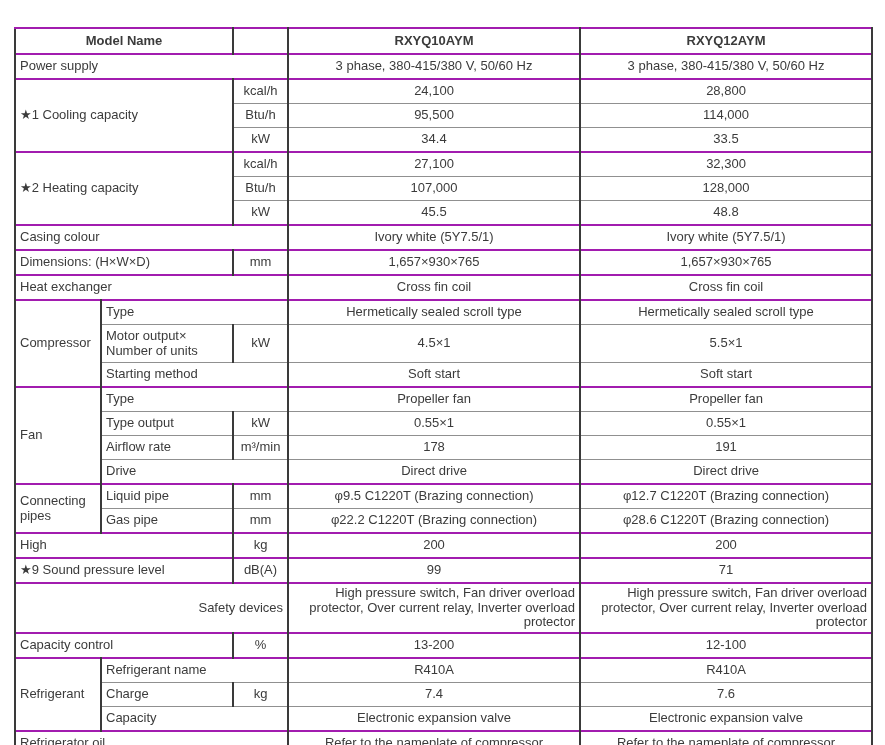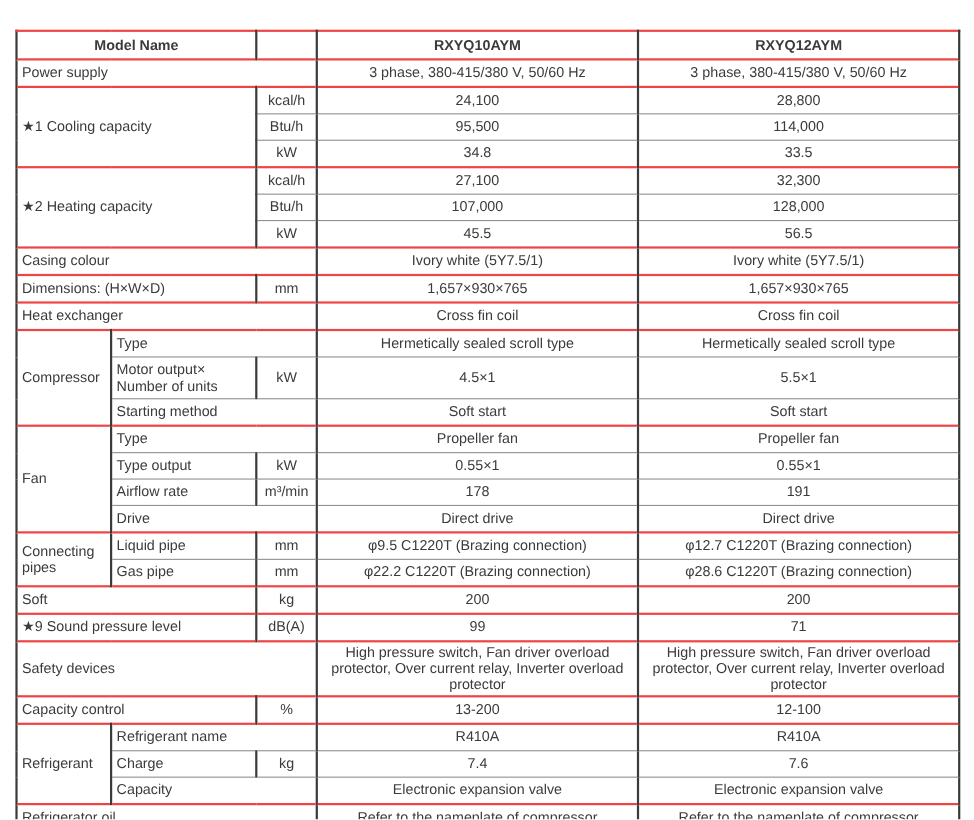--- a/index.html
+++ b/index.html
@@ -4,24 +4,24 @@
 <style>
   html,body{margin:0;padding:0;background:#ffffff;}
   .page{position:relative;width:885px;height:745px;background:#ffffff;overflow:hidden;
         font-family:"Liberation Sans","DejaVu Sans",sans-serif;}
   table.spec{position:absolute;left:14px;top:27px;width:857px;border-collapse:collapse;
         table-layout:fixed;font-size:13px;color:#3b3b3b;border:2px solid #3a3a3a;}
   td{border-top:1px solid #909090;border-bottom:1px solid #909090;
      border-left:2px solid #3a3a3a;border-right:2px solid #3a3a3a;
      padding:1px 4px;height:21px;line-height:1.12;text-align:center;
      vertical-align:middle;overflow:hidden;}
-  tr.sb td{border-top:2px solid #ef4444;}
+  tr.sb td{border-top:2px solid #a21caf;}
   tr.hd td{height:22px;}
   tr.rh2 td{height:35px;}
-  tr.rh3 td{height:46px;}
+  tr.rh3 td{height:46px;text-align:right;}
   .lbl{text-align:left;}
   .b{font-weight:700;}
   .pre{white-space:pre-line;}
 </style>
 </head>
 <body>
 
 <div class="page">
   <table class="spec">
     <colgroup>
@@ -52,39 +52,39 @@
       <td>24,100</td>
       <td>28,800</td>
     </tr>
     <tr>
       <td>Btu/h</td>
       <td>95,500</td>
       <td>114,000</td>
     </tr>
     <tr>
       <td>kW</td>
-      <td>34.8</td>
+      <td>34.4</td>
       <td>33.5</td>
     </tr>
 
     <tr class="sb">
       <td colspan="2" rowspan="3" class="lbl">★2 Heating capacity</td>
       <td>kcal/h</td>
       <td>27,100</td>
       <td>32,300</td>
     </tr>
     <tr>
       <td>Btu/h</td>
       <td>107,000</td>
       <td>128,000</td>
     </tr>
     <tr>
       <td>kW</td>
       <td>45.5</td>
-      <td>56.5</td>
+      <td>48.8</td>
     </tr>
 
     <tr class="sb">
       <td colspan="3" class="lbl">Casing colour</td>
       <td>Ivory white (5Y7.5/1)</td>
       <td>Ivory white (5Y7.5/1)</td>
     </tr>
 
     <tr class="sb">
       <td colspan="2" class="lbl">Dimensions: (H×W×D)</td>
@@ -150,21 +150,21 @@
       <td>φ12.7 C1220T (Brazing connection)</td>
     </tr>
     <tr>
       <td class="lbl">Gas pipe</td>
       <td>mm</td>
       <td>φ22.2 C1220T (Brazing connection)</td>
       <td>φ28.6 C1220T (Brazing connection)</td>
     </tr>
 
     <tr class="sb">
-      <td colspan="2" class="lbl">Soft</td>
+      <td colspan="2" class="lbl">High</td>
       <td>kg</td>
       <td>200</td>
       <td>200</td>
     </tr>
 
     <tr class="sb">
       <td colspan="2" class="lbl">★9 Sound pressure level</td>
       <td>dB(A)</td>
       <td>99</td>
       <td>71</td>

